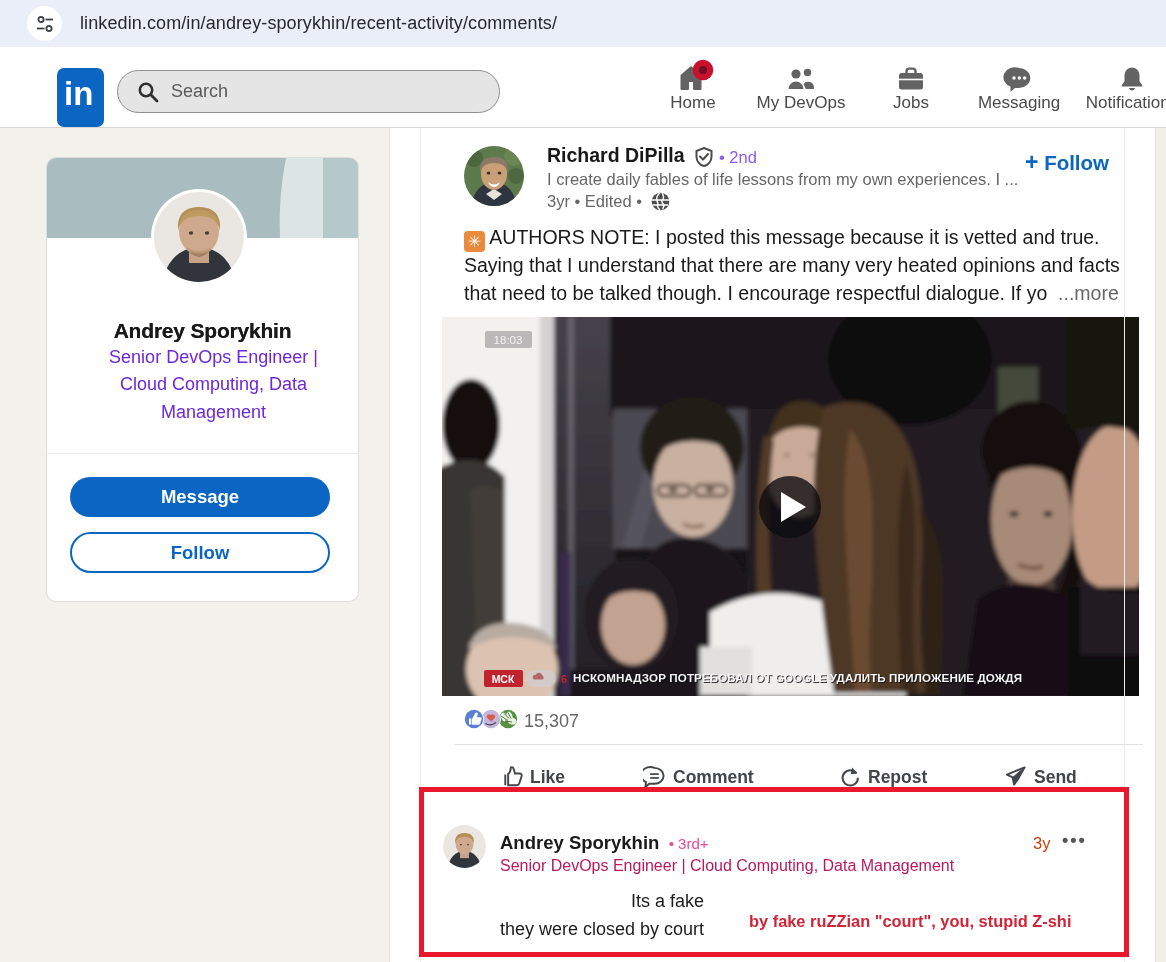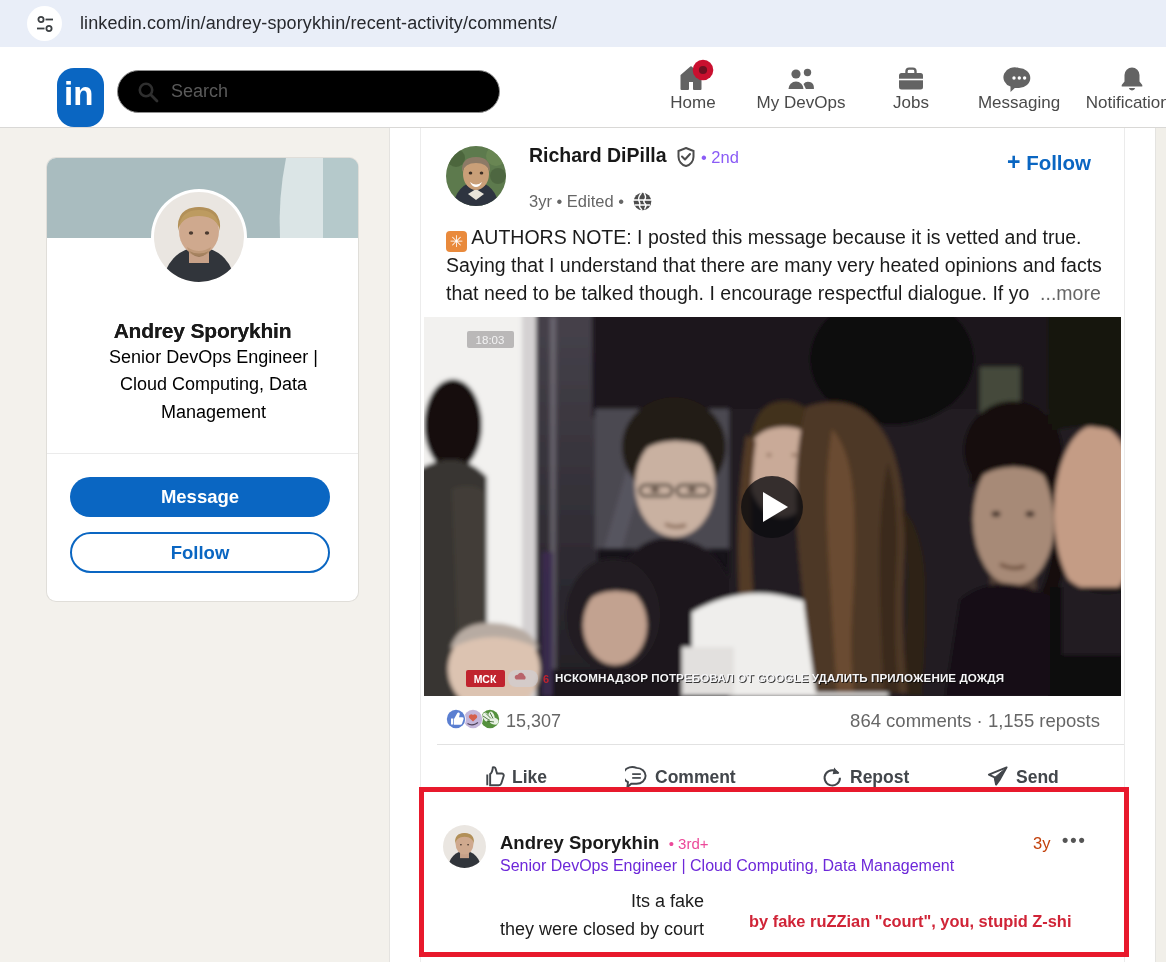--- a/index.html
+++ b/index.html
@@ -11,45 +11,45 @@
   #urlbar { left:0; top:0; width:1166px; height:47px; background:#e9eef8; }
   #urlbar .circ { position:absolute; left:27px; top:6px; width:35px; height:35px;
     border-radius:50%; background:#fff; }
   #urlbar .url { position:absolute; left:80px; top:0; height:47px; line-height:47px;
     font-size:18px; color:#27292e; letter-spacing:0.1px; }
 
   
   #nav { left:0; top:47px; width:1166px; height:81px; background:#fff;
     border-bottom:1px solid #d9d8d6; }
   #logo { position:absolute; left:57px; top:21px; width:47px; height:59px;
-    background:#0a66c2; border-radius:17px; }
+    background:#0a66c2; border-radius:7px; }
   #searchbox { position:absolute; left:117px; top:23px; width:383px; height:43px;
-    border:1px solid #8f8f8f; border-radius:22px; background:#000000; }
+    border:1px solid #8f8f8f; border-radius:22px; background:#e5e5e5; }
   #searchbox .ph { position:absolute; left:53px; top:0; height:41px; line-height:41px;
     font-size:18px; color:#5a5a5a; }
   .navitem { position:absolute; top:18px; width:110px; text-align:center; }
   .navitem .lbl { font-size:17px; color:#4a4a4a; }
   .navitem svg { display:block; margin:0 auto; overflow:visible; }
   #bg-left { left:0; top:128px; width:389px; height:834px; background:#f3f1ec; }
   #bg-right { left:1156px; top:128px; width:10px; height:834px; background:#f1efe9; }
   .vline { width:1px; top:128px; height:834px; background:#e4e3e0; z-index:3; }
 
   
   #pcard { left:47px; top:158px; width:311px; height:443px; background:#fff;
     border-radius:9px; box-shadow:0 0 0 1px rgba(0,0,0,0.08); overflow:hidden; }
   #pbanner { position:absolute; left:0; top:0; width:311px; height:80px; }
   #pavatar { position:absolute; left:151px; top:186px; width:102px; height:102px; }
   #pname { position:absolute; left:0; top:161px; width:311px; text-align:center;
     font-size:21px; font-weight:bold; color:#1a1a1a; letter-spacing:-0.2px; }
   #phead { position:absolute; left:0; top:186px; width:311px; text-align:center;
-    font-size:18px; line-height:27.3px; color:#000000;padding-left:22px; }
+    font-size:18px; line-height:27.3px; color:#6d28d9;padding-left:22px; }
   #pdiv { position:absolute; left:0; top:295px; width:311px; height:1px; background:#ebebeb; }
 
   
-  #post { left:420px; top:128px; width:704px; height:834px; background:#fff; }
+  #post { left:438px; top:128px; width:704px; height:834px; background:#fff; }
   #phdr-av { position:absolute; left:26px; top:18px; width:60px; height:60px; }
   #phdr-name { position:absolute; left:109px; top:16px; font-size:19.5px;
     font-weight:bold; color:#181818; }
   #phdr-after { position:absolute; left:281px; top:20px; font-size:16.5px; color:#8b5cf6; }
   #phdr-tag { position:absolute; left:109px; top:42px; width:560px; font-size:16.5px;
     color:#666; white-space:nowrap; }
   #phdr-meta { position:absolute; left:109px; top:64px; font-size:16.5px; color:#666; }
   #follow-link { position:absolute; left:587px; top:21px; font-size:20.5px;
     font-weight:bold; color:#0a66c2; }
   #ptext { position:absolute; left:26px; top:96px; width:660px; font-size:19.5px;
@@ -68,21 +68,21 @@
   .action svg { vertical-align:-5px; margin-right:7px; }
 
   
   #redrect { left:419px; top:787px; width:710px; height:170px; border:5px solid #e8192c;
     background:transparent; z-index:10; }
   #cmt-av { left:443px; top:825px; width:43px; height:43px; }
   #cmt-name { left:500px; top:832px; font-size:18.5px; font-weight:bold; color:#1a1a1a; }
   #cmt-name .deg { font-weight:normal; font-size:15px; color:#ec4899;text-align:right; }
   #cmt-time { left:1033px; top:834px; font-size:16.5px; color:#c2410c; }
   #cmt-dots { left:1062px; top:830px; font-size:18px; font-weight:bold; color:#555; letter-spacing:2px; }
-  #cmt-head { left:500px; top:857px; font-size:16px; color:#6d28d9; }
+  #cmt-head { left:500px; top:857px; font-size:16px; color:#be185d; }
   #cmt-text { left:500px; top:887px; font-size:18px; line-height:28px; color:#1c1c1c;text-align:right; }
   #cmt-red { left:749px; top:912px; font-size:16.4px; font-weight:bold; color:#d02437; }
 </style>
 </head>
 <body>
 
 <div class="abs" id="urlbar">
   <div class="circ"></div>
   <svg class="abs" style="left:36px;top:15px" width="18" height="18" viewBox="0 0 18 18">
     <circle cx="5" cy="4.5" r="2.6" fill="none" stroke="#3c4043" stroke-width="1.8"></circle>
@@ -216,20 +216,21 @@
         <path d="M24 36 q6 5 12 0 q-2 5 -6 5 q-4 0 -6 -5 Z" fill="#fff"></path>
       </g>
     </svg>
   </div>
   <div id="phdr-name">Richard DiPilla</div>
   <svg style="position:absolute;left:256px;top:19px" width="20" height="20" viewBox="0 0 20 20">
     <path d="M10 1 L17.5 4 V9.5 A9.5 9.5 0 0 1 10 19 A9.5 9.5 0 0 1 2.5 9.5 V4 Z" fill="none" stroke="#4c4c4c" stroke-width="2"></path>
     <path d="M6 9.5 L9 12.5 L14 7" fill="none" stroke="#4c4c4c" stroke-width="2" stroke-linecap="round" stroke-linejoin="round"></path>
   </svg>
   <div id="phdr-after">• 2nd</div>
+  <div id="phdr-tag">I create daily fables of life lessons from my own experiences. I ...</div>
   <div id="phdr-meta">3yr • Edited •&nbsp;&nbsp;<svg width="19" height="19" viewBox="0 0 19 19" style="vertical-align:-4px">
         <circle cx="9.5" cy="9.5" r="8.8" fill="#4c4c4c"></circle>
         <path d="M8.5 1 Q4.5 5.5 6 9 Q7.5 11 6.5 13 Q6 15.5 9 18 M11 1.2 Q13.5 5 12 7 Q10 9 11.5 11 Q14 13 12.5 15 Q11.5 16.5 12 17.5 M0.8 8 H18 M1.5 13 H17" fill="none" stroke="#fff" stroke-width="1.4"></path>
       </svg></div>
   <div id="follow-link"><span style="font-size:23px;">+</span> Follow</div>
   <div id="video">
   <svg width="697" height="379" viewBox="0 0 697 379">
     <defs>
       <filter id="soft" x="-5%" y="-5%" width="110%" height="110%">
             <feGaussianBlur stdDeviation="2.2"></feGaussianBlur>
@@ -336,21 +337,20 @@
         </g>
       <circle cx="28" cy="11" r="10" fill="#fff"></circle>
         <circle cx="28" cy="11" r="9.2" fill="#c3b6da"></circle>
       <path d="M28 13.5 l-4 -3.8 a2.5 2.5 0 0 1 4 -2.8 a2.5 2.5 0 0 1 4 2.8 Z" fill="#d5604d"></path>
       <path d="M22.5 15.5 q4 2.5 8 0.5 l2.5 -1.5" stroke="#4e4258" stroke-width="1.3" fill="none"></path>
       <circle cx="11" cy="11" r="10" fill="#fff"></circle>
         <circle cx="11" cy="11" r="9.2" fill="#5b7fd1"></circle>
       <path d="M6 10.5 h2.3 v6 h-2.3 Z M9 11 l3.2 -5.8 a1.4 1.4 0 0 1 2.6 0.8 l-0.8 3.2 h3.4 a1.3 1.3 0 0 1 1.2 1.7 l-1.5 4.6 a1.8 1.8 0 0 1 -1.7 1.2 h-6.4 Z" fill="#fff"></path>
     </svg>
     <div id="cnt-num">15,307</div>
-    <div id="cnt-right">864 comments · 1,155 reposts</div>
   </div>
   <div id="actdiv"></div>
   <div class="action" style="left:62px"><svg width="23" height="23" viewBox="0 0 24 24">
         <path d="M11.3 2.5 a2.2 2.2 0 0 1 2.9 1.4 l1.5 4.9 h5 a2 2 0 0 1 1.9 2.6 l-2.4 7.7 a2.8 2.8 0 0 1 -2.7 2 H8.5 V9.5 q2.4 -1.6 2.8 -7 Z M5.5 9.8 V21" fill="none" stroke="#42464b" stroke-width="2"></path>
       </svg>Like</div>
   <div class="action" style="left:205px"><svg width="23" height="23" viewBox="0 0 24 24">
         <path d="M12 3 a9.5 8.3 0 0 1 0 16.6 l-5.5 0 l-4 3.4 l0.6 -5.2 a9.5 8.3 0 0 1 8.9 -14.8 Z" fill="none" stroke="#42464b" stroke-width="2"></path>
         <line x1="7.5" y1="9.5" x2="16.5" y2="9.5" stroke="#42464b" stroke-width="1.8"></line>
         <line x1="7.5" y1="13.5" x2="16.5" y2="13.5" stroke="#42464b" stroke-width="1.8"></line>
       </svg>Comment</div>

